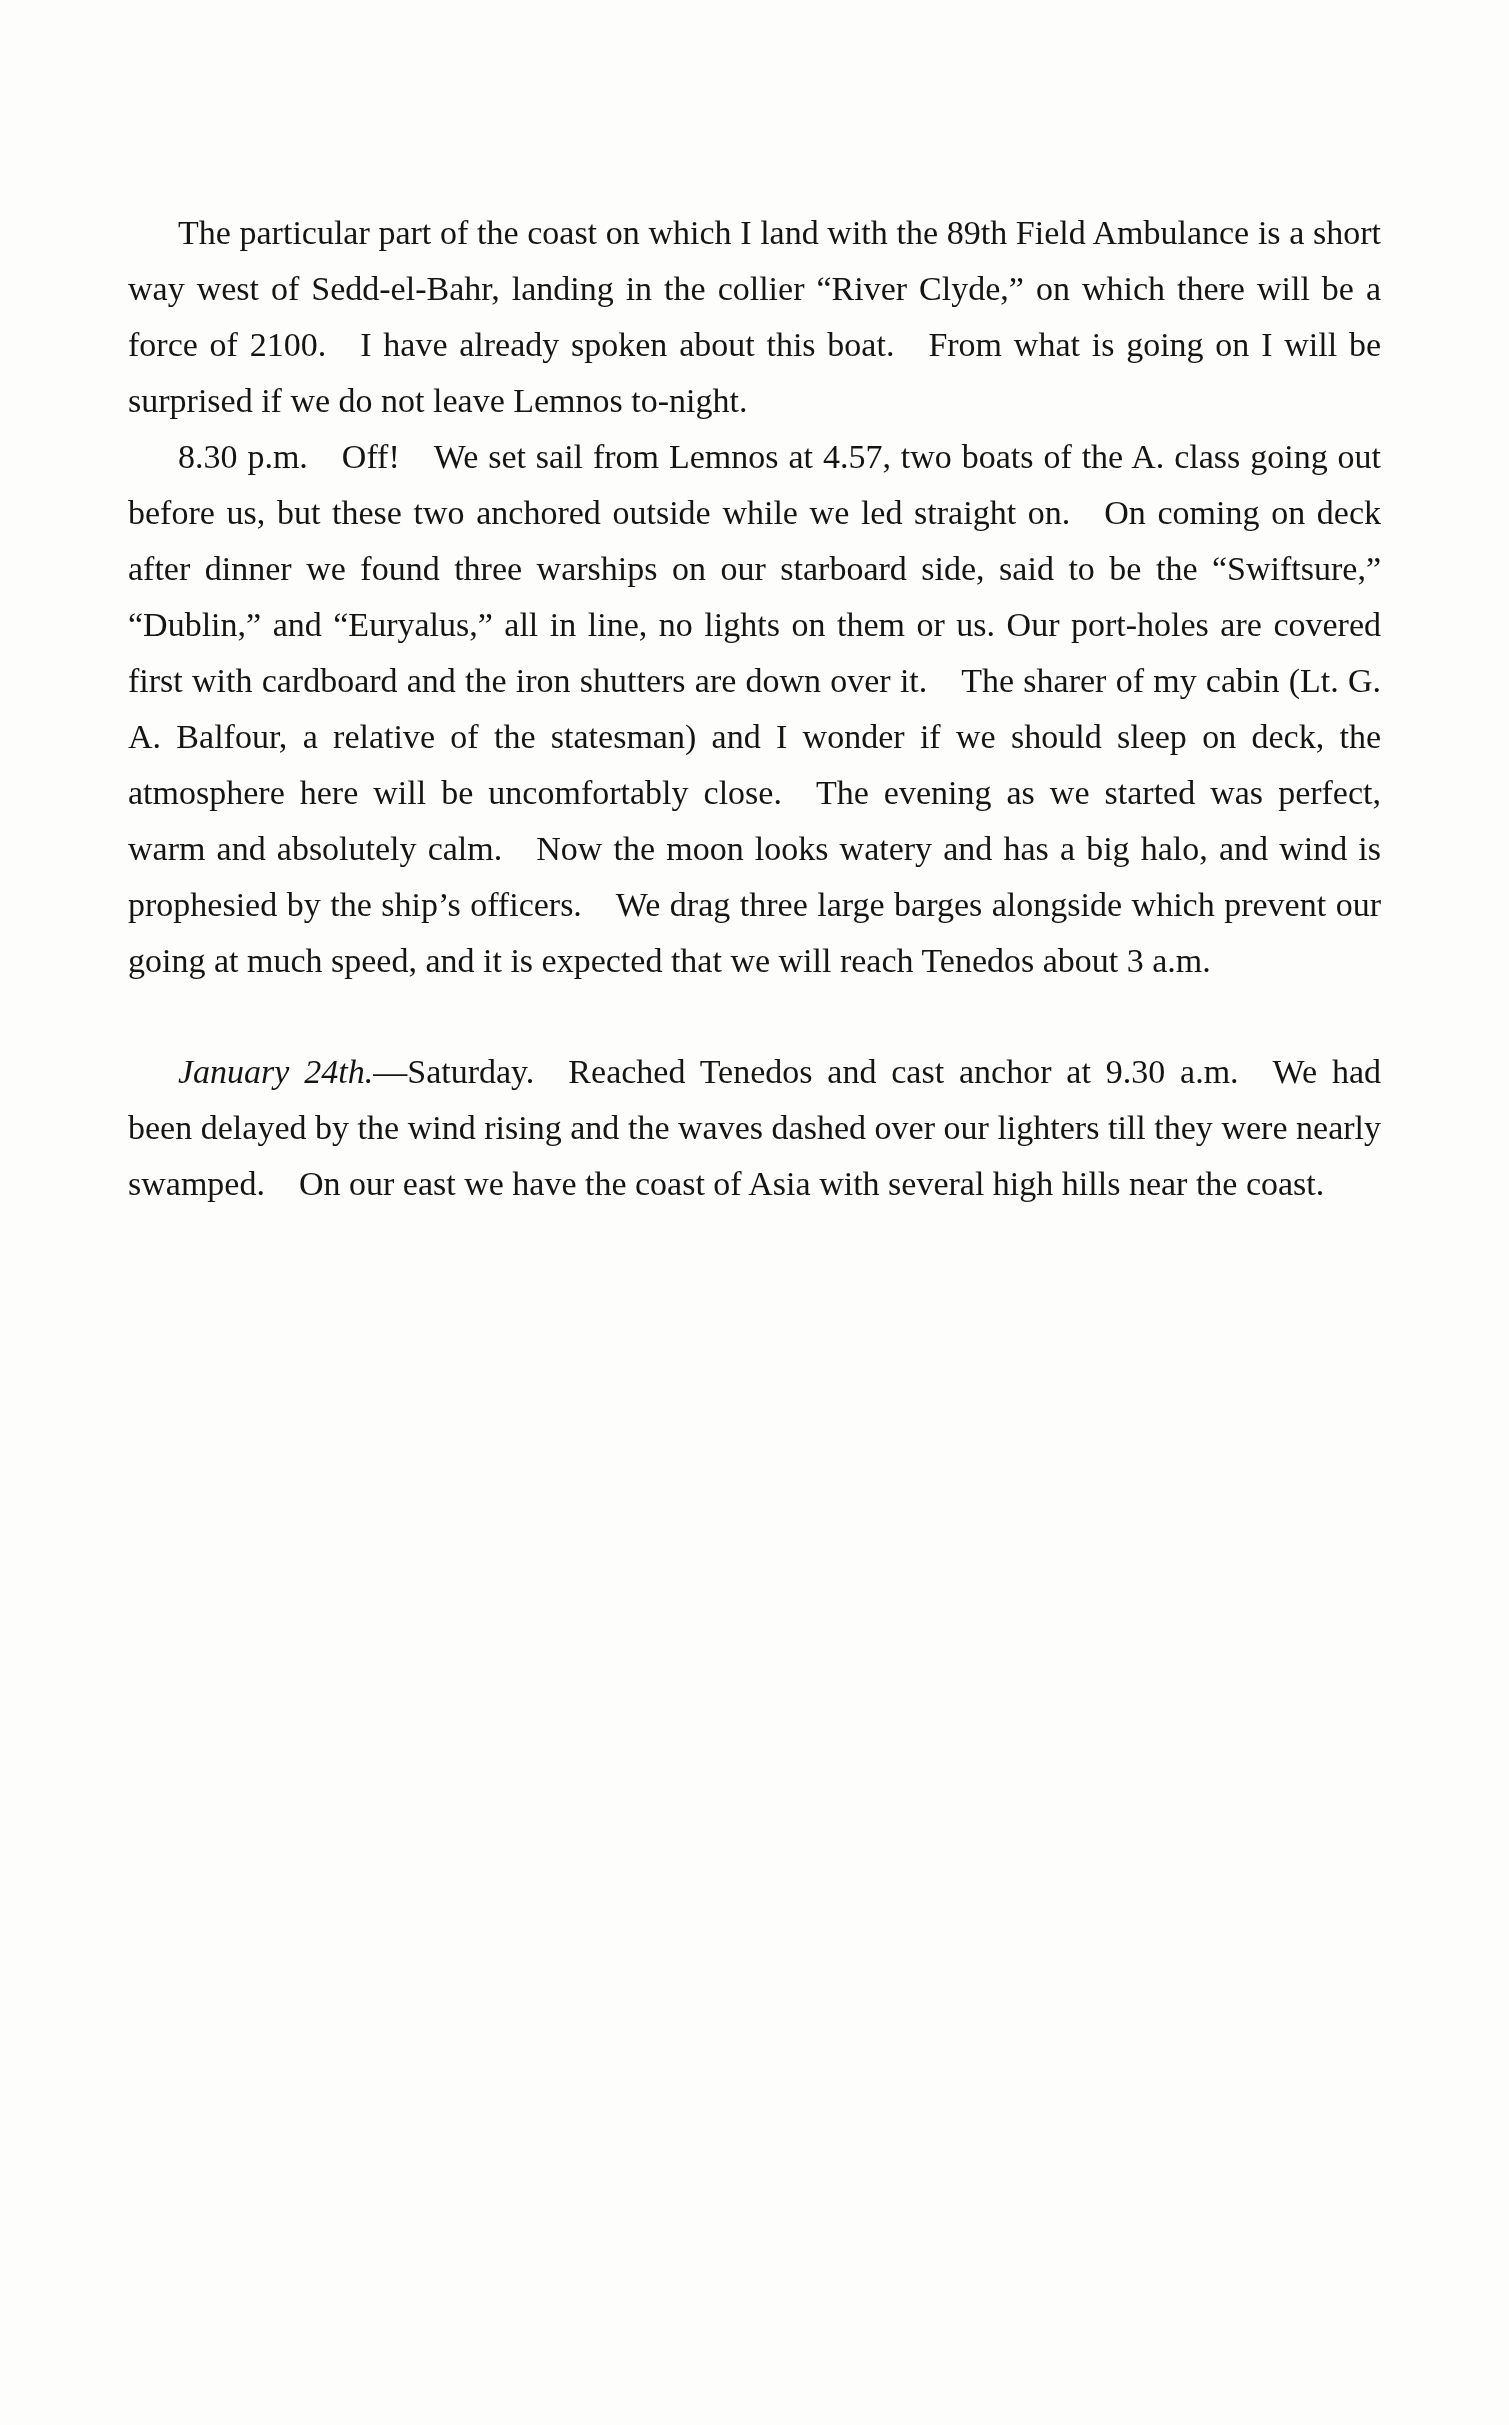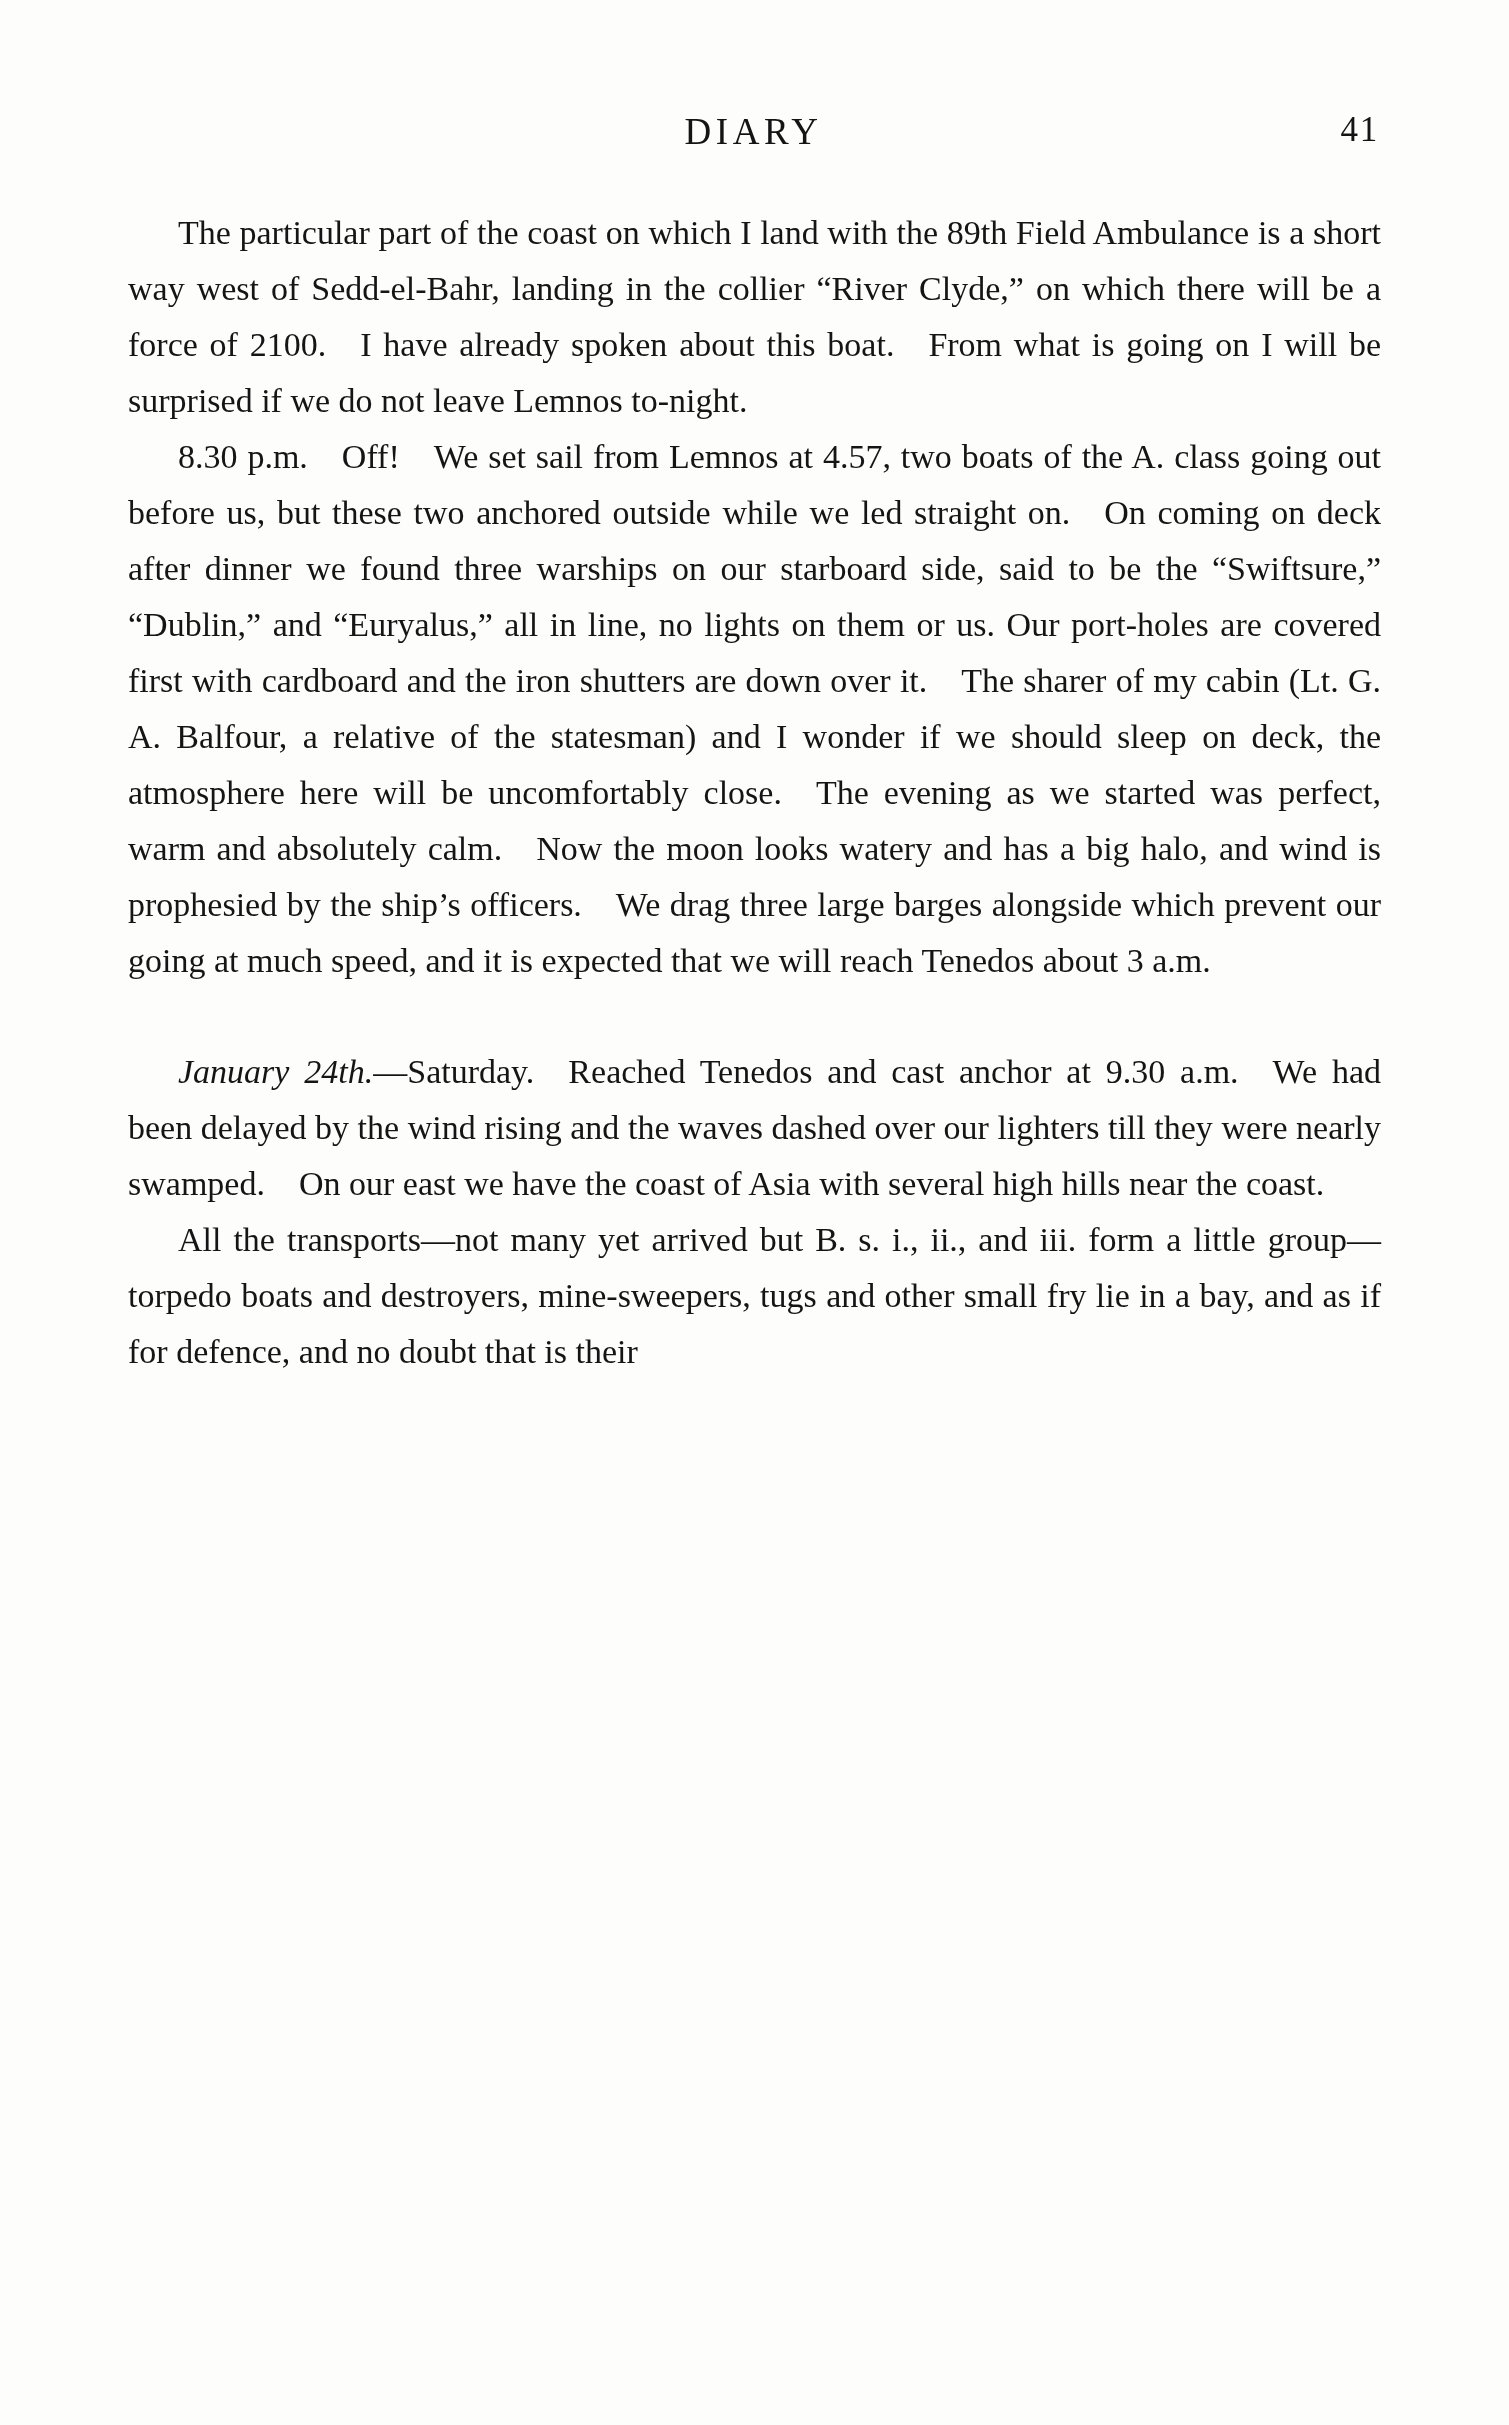--- a/index.html
+++ b/index.html
@@ -75,34 +75,29 @@
   
   .body-text p {
     hyphens: manual;
   }
 </style>
 </head>
 <body>
 
 <div class="page">
 
-  <div class="header">
-    <span class="header-title">DIARY</span>
-    <span class="header-folio">41</span>
-  </div>
 
   <div class="body-text">
 
 
     <p class="indent">The particular part of the coast on which I land with the 89th Field Ambulance is a short way west of Sedd-el-Bahr, landing in the collier “River Clyde,” on which there will be a force of 2100. I have already spoken about this boat. From what is going on I will be surprised if we do not leave Lemnos to-night.</p>
 
     <p class="indent">8.30 p.m. Off! We set sail from Lemnos at 4.57, two boats of the A. class going out before us, but these two anchored outside while we led straight on. On coming on deck after dinner we found three warships on our starboard side, said to be the “Swiftsure,” “Dublin,” and “Euryalus,” all in line, no lights on them or us. Our port-holes are covered first with cardboard and the iron shutters are down over it. The sharer of my cabin (Lt. G. A. Balfour, a relative of the statesman) and I wonder if we should sleep on deck, the atmosphere here will be uncomfortably close. The evening as we started was perfect, warm and absolutely calm. Now the moon looks watery and has a big halo, and wind is prophesied by the ship’s officers. We drag three large barges alongside which prevent our going at much speed, and it is expected that we will reach Tenedos about 3 a.m.</p>
 
     <div class="gap"></div>
 
     <p class="indent"><span class="dateline">January 24th.</span><span>—Saturday. Reached Tenedos and cast anchor at 9.30 a.m. We had been delayed by the wind rising and the waves dashed over our lighters till they were nearly swamped. On our east we have the coast of Asia with several high hills near the coast.</span></p>
 
-    <p class="indent">All the transports—not many yet arrived but B. s. i., ii., and iii. form a little group—torpedo boats and destroyers, mine-sweepers, tugs and other small fry lie in a bay, and as if for defence, and no doubt that is their</p>
 
   </div>
 
 </div>
 
 
 </body></html>

